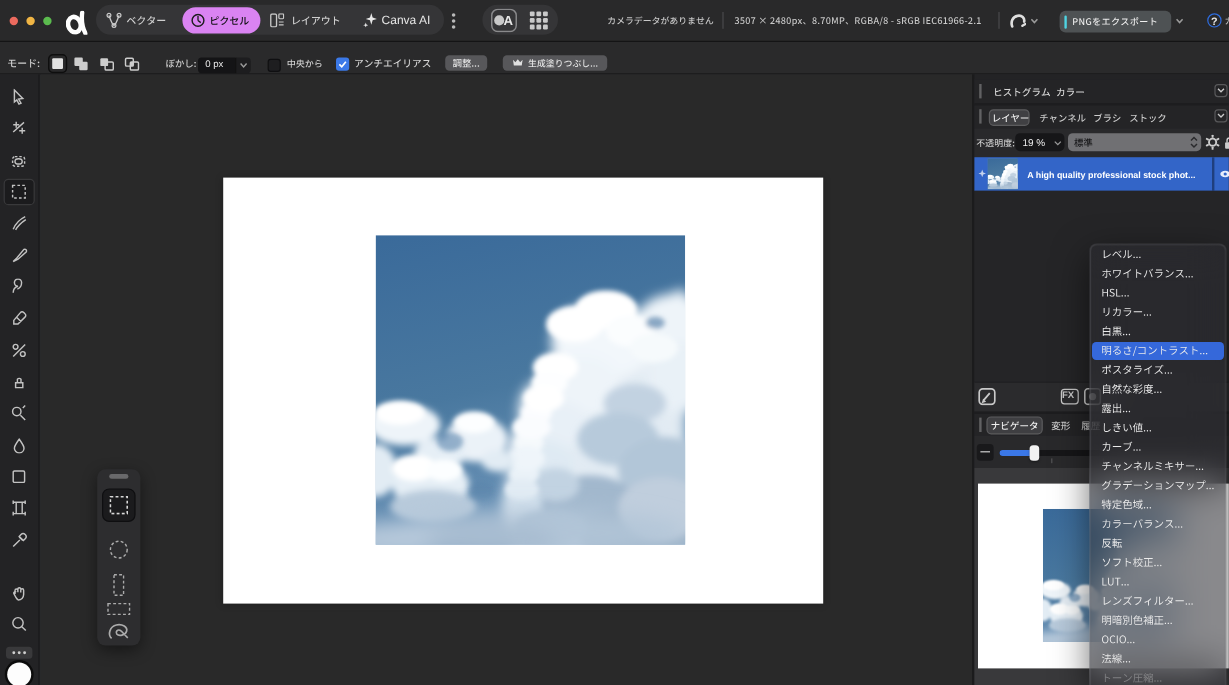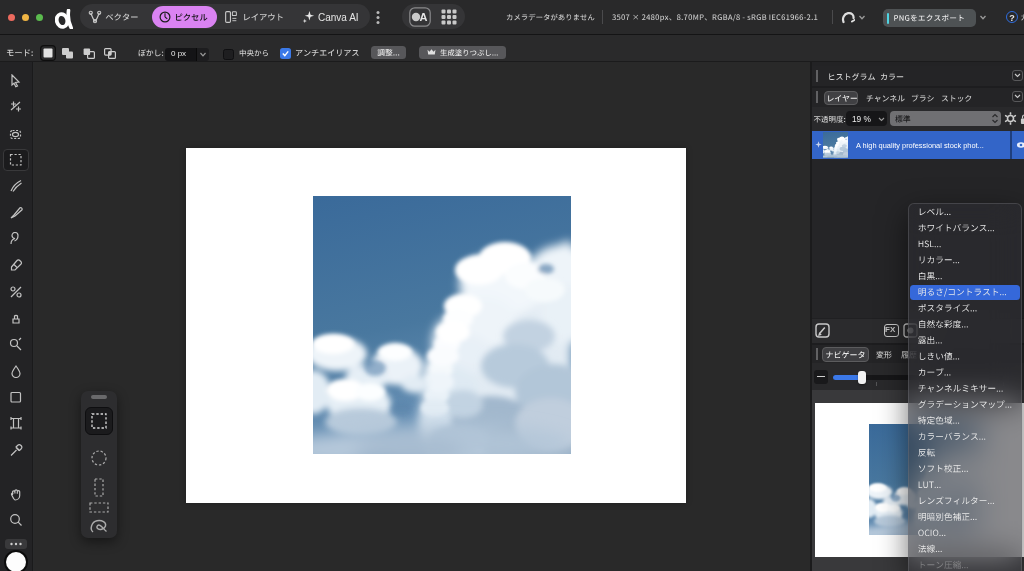--- a/index.html
+++ b/index.html
@@ -312,21 +312,21 @@
     <path d="M2.8 5 V3.2 a2.2 2.2 0 0 1 4.4 0 V5" fill="none" stroke="#cccccc" stroke-width="1.3"></path>
   </svg>
 <div class="abs" style="left:812px;top:131px;width:212px;height:27.5px;background:#3365c8"></div>
 <svg class="abs" style="left:814.5px;top:141px" width="7" height="7" viewBox="0 0 10 10">
     <path d="M5 0.5 L6.2 3.8 L9.5 5 L6.2 6.2 L5 9.5 L3.8 6.2 L0.5 5 L3.8 3.8 Z" fill="#c5d2ec"></path>
   </svg>
 <div class="abs" style="left:822.5px;top:132px;width:25.5px;height:25.5px;background:#4a79a6;overflow:hidden"></div>
 <svg class="abs" style="left:822.5px;top:132px" width="25.5" height="25.5">
     <use href="#cloudimg" width="25.5" height="25.5"></use>
   </svg>
-<div class="abs" style="left:856px;top:139.5px;width:152px;height:11px;color:#fff;font-size:7.4px;font-weight:normal;letter-spacing:0px;line-height:11px;white-space:nowrap;overflow:hidden">A high quality professional stock phot...</div>
+<div class="abs" style="left:856px;top:139.5px;width:152px;height:11px;color:#fff;font-size:7.4px;font-weight:bold;letter-spacing:0px;line-height:11px;white-space:nowrap;overflow:hidden">A high quality professional stock phot...</div>
 <div class="abs" style="left:1010px;top:131px;width:1.5px;height:27.5px;background:#1f3f7e"></div>
 <svg class="abs" style="left:1016px;top:141px" width="10" height="8" viewBox="0 0 11 9">
     <ellipse cx="5.5" cy="4.5" rx="4.6" ry="3.1" fill="#e8eefc"></ellipse>
     <circle cx="5.5" cy="4.5" r="1.5" fill="#3365c8"></circle>
   </svg>
 <div class="abs" style="left:812px;top:158.5px;width:212px;height:159.5px;background:#252527"></div>
 <div class="abs" style="left:812px;top:318px;width:212px;height:25px;background:#2b2b2d;border-top:1px solid #202022"></div>
 <svg class="abs" style="left:815px;top:323px" width="15" height="15" viewBox="0 0 15 15">
     <rect x="1" y="1" width="13" height="13" rx="3" fill="none" stroke="#c9c9c9" stroke-width="1.4"></rect>
     <path d="M4.6 10.6 L9.8 4.6 M4.6 10.6 l-0.4 1.2 l1.2 -0.4 Z" stroke="#c9c9c9" stroke-width="1.5" fill="#c9c9c9"></path>

